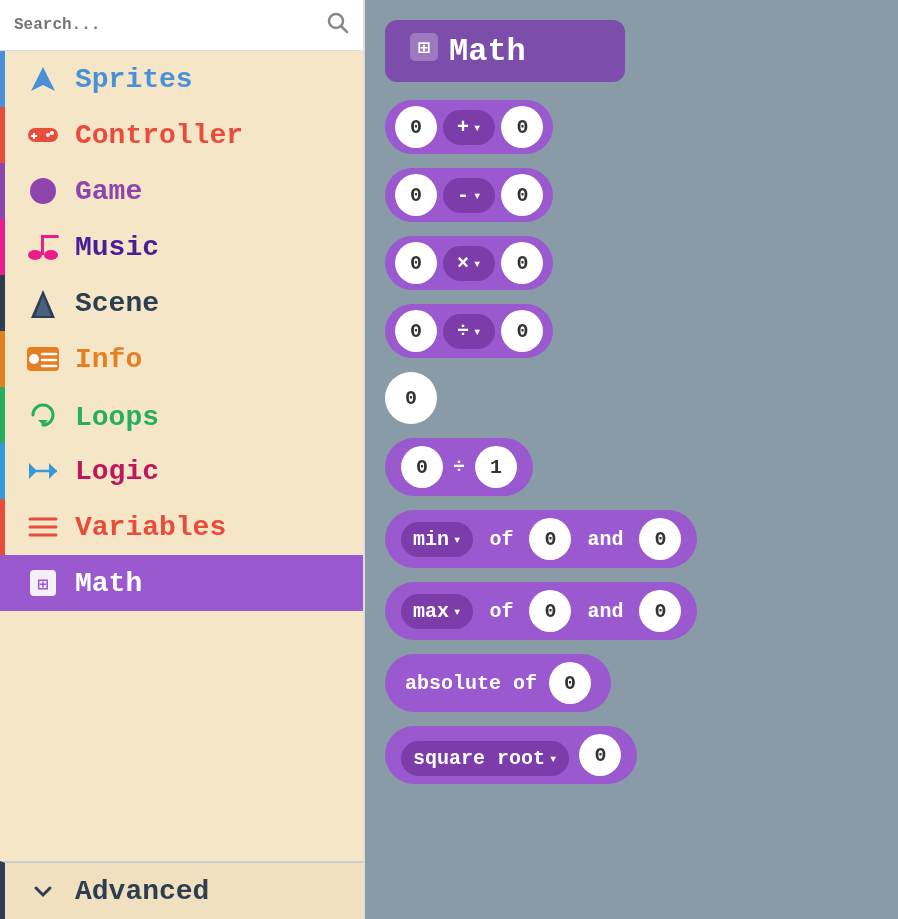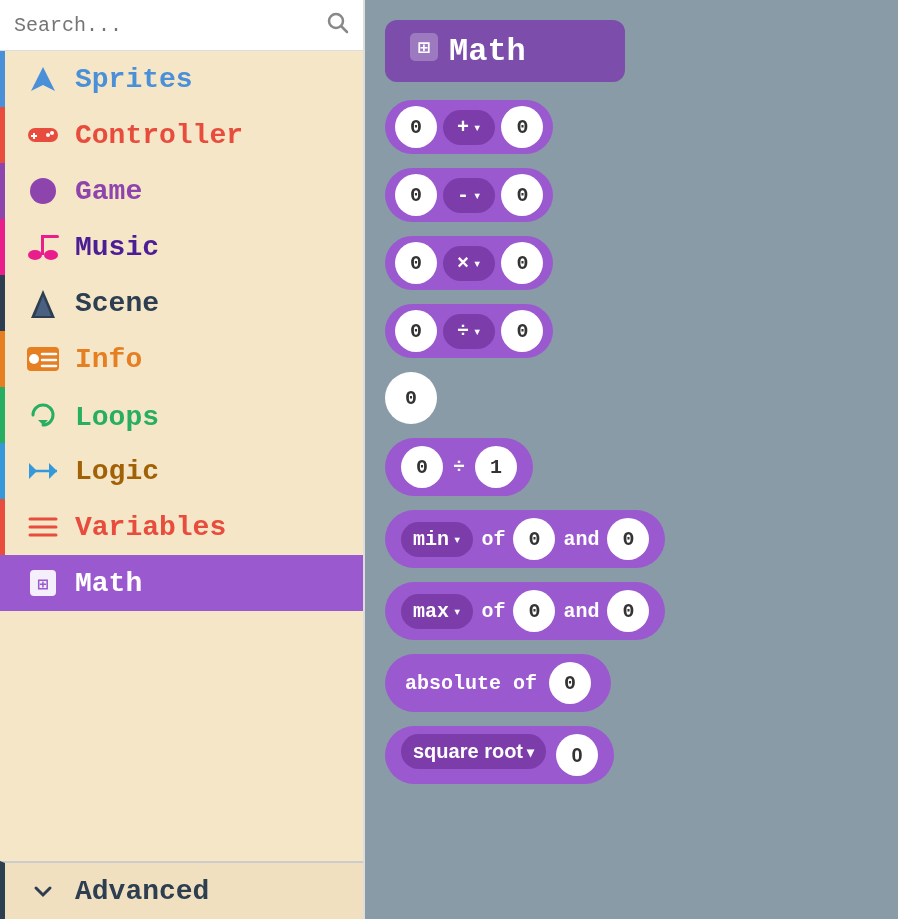--- a/index.html
+++ b/index.html
@@ -27,24 +27,25 @@
       align-items: center;
       padding: 10px 14px;
       background: white;
       border-bottom: 1px solid #ddd;
     }
 
     #search-input {
       flex: 1;
       border: none;
       outline: none;
-      font-size: 20px;
+      font-size: 16px;
       color: #999;
       background: transparent;
       font-family: inherit;
+      font-weight: bold;
     }
 
     #search-icon-container {
       color: #888;
       font-size: 20px;
     }
 
     .nav-items {
       flex: 1;
       overflow-y: auto;
@@ -96,21 +97,21 @@
     .nav-item[data-name="sidebar-item-math"] { border-left: 5px solid transparent; }
     .nav-item[data-name="sidebar-item-advanced"] { border-left: 5px solid #2c3e50; }
 
     .sprites-label { color: #4a90d9; }
     .controller-label { color: #e74c3c; }
     .game-label { color: #8e44ad; }
     .music-label { color: #4c1d95; }
     .scene-label { color: #2c3e50; }
     .info-label { color: #e67e22; }
     .loops-label { color: #27ae60; }
-    .logic-label { color: #a16207; }
+    .logic-label { color: #be185d; }
     .variables-label { color: #e74c3c; }
     .advanced-label { color: #2c3e50; }
 
     #advanced-item {
       border-top: 2px solid #ccc;
       background: #f0e0c0;
     }
 
     
     #main {
@@ -230,21 +231,21 @@
       color: #333;
     }
 
     
     .minmax-block {
       background: #9b59d0;
       border-radius: 30px;
       display: inline-flex;
       align-items: center;
       padding: 8px 16px;
-      gap: 8px;
+      gap: 16px;
       color: white;
       font-size: 20px;
       font-family: 'Courier New', monospace;
       font-weight: bold;
     }
 
     .minmax-block .func-btn {
       background: #7c3daa;
       border-radius: 20px;
       padding: 6px 12px;
@@ -296,26 +297,26 @@
       font-size: 20px;
       font-weight: bold;
       color: #333;
     }
 
     
     .sqroot-block {
       background: #9b59d0;
       border-radius: 30px;
       display: inline-flex;
-      align-items: flex-start;
+      align-items: flex-end;
       padding: 8px 16px;
       gap: 10px;
       color: white;
       font-size: 20px;
-      font-family: Liberation Sans, sans-serif;
+      font-family: Liberation Mono, monospace;
       font-weight: bold;
     }
 
     .sqroot-block .func-btn {
       background: #7c3daa;
       border-radius: 20px;
       padding: 6px 12px;
       display: flex;
       align-items: center;
       gap: 4px;

